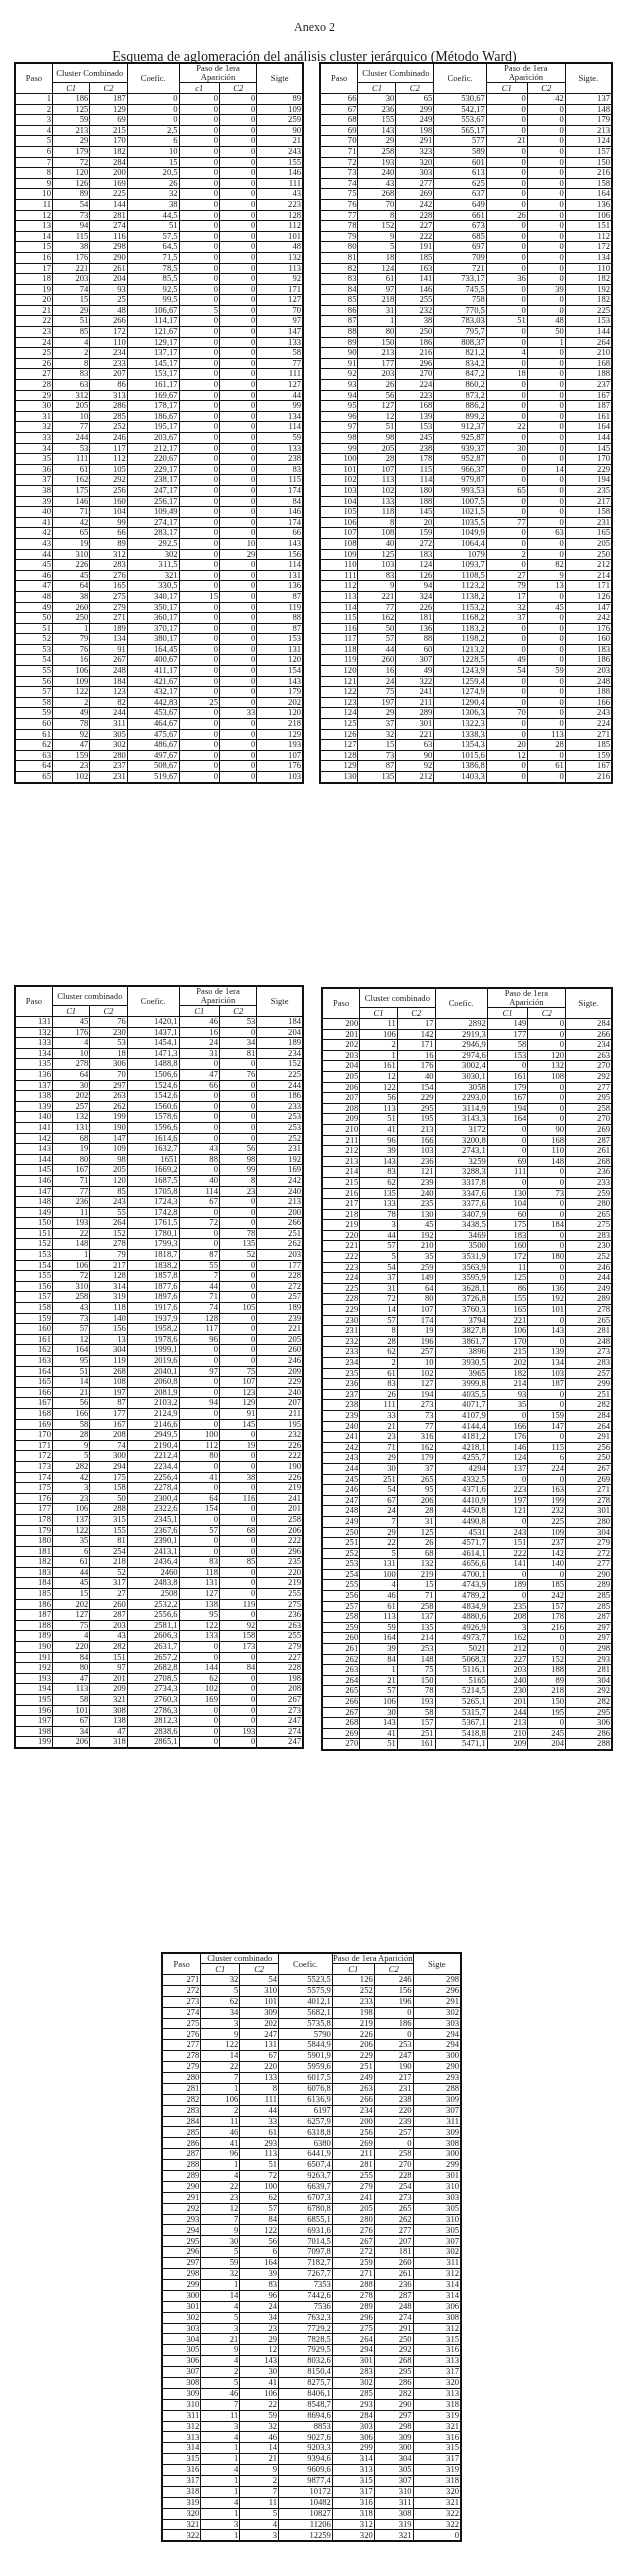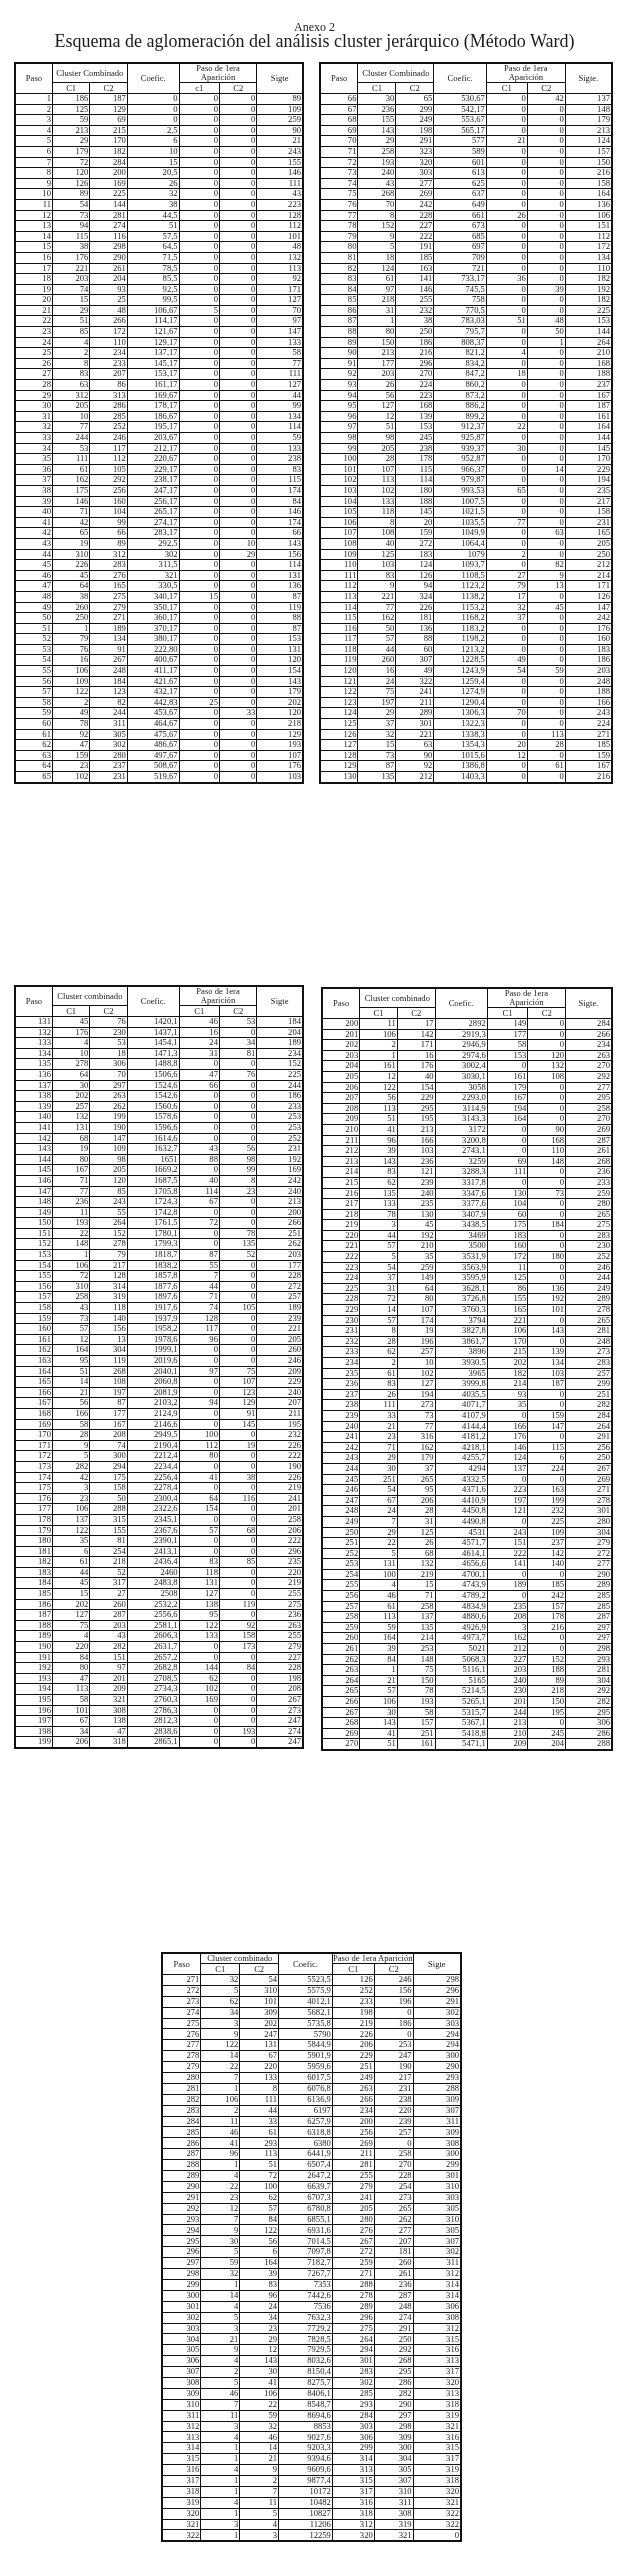--- a/index.html
+++ b/index.html
@@ -1,23 +1,23 @@
 <!DOCTYPE html>
 <html><head>
 <meta charset="utf-8">
 <style>
   html, body { margin:0; padding:0; background:#ffffff; }
   body { width:629px; height:2564px; position:relative; font-family:"Liberation Serif","DejaVu Serif",serif; color:#1a1a1a; overflow:hidden; }
   .title { position:absolute; left:0; width:629px; text-align:center; font-size:12px; line-height:14px; }
   .t1 { top:20px; }
-  .t2 { top:34px; font-size:18px; }
+  .t2 { top:50px; font-size:14px; }
   table.ag { position:absolute; border-collapse:collapse; border:2.5px solid #111; font-size:8.6px; line-height:9.6px; table-layout:fixed; }
   table.ag th { font-weight:normal; text-align:center; border:1.5px solid #111; padding:0; font-size:8.6px; line-height:9px; vertical-align:middle; }
   table.ag td { border-left:1.5px solid #111; border-right:1.5px solid #111; border-top:1.5px solid #111; border-bottom:1.5px solid #111; text-align:right; padding:0 1px 0 0; height:9.6px; white-space:nowrap; overflow:hidden; }
-  table.ag tr.sub th { height:10px; }
+  table.ag tr.sub th { height:10px;font-style:italic; }
   #tA { left:14px; top:62px; width:290px; }
   #tB { left:319px; top:62px; width:294px; }
   #tC { left:14px; top:985px; width:290px; }
   #tD { left:321px; top:987px; width:292px; }
   #tE { left:161px; top:1952px; width:301px; }
   #tE td { height:9.9px; }
 </style>
 </head>
 <body>
 
@@ -398,21 +398,21 @@
         <td>160</td>
         <td>256,17</td>
         <td class="">0</td>
         <td class="">0</td>
         <td>84</td>
       </tr>
       <tr>
         <td>40</td>
         <td>71</td>
         <td>104</td>
-        <td>265,17</td>
+        <td>109,49</td>
         <td class="">0</td>
         <td class="">0</td>
         <td>146</td>
       </tr>
       <tr>
         <td>41</td>
         <td>42</td>
         <td>99</td>
         <td>274,17</td>
         <td class="">0</td>
@@ -515,21 +515,21 @@
         <td>134</td>
         <td>380,17</td>
         <td class="">0</td>
         <td class="">0</td>
         <td>153</td>
       </tr>
       <tr>
         <td>53</td>
         <td>76</td>
         <td>91</td>
-        <td>222,80</td>
+        <td>164,45</td>
         <td class="">0</td>
         <td class="">0</td>
         <td>131</td>
       </tr>
       <tr>
         <td>54</td>
         <td>16</td>
         <td>267</td>
         <td>400,67</td>
         <td class="">0</td>
@@ -2733,21 +2733,21 @@
         <td>51</td>
         <td>6507,4</td>
         <td class="">281</td>
         <td class="">270</td>
         <td>299</td>
       </tr>
       <tr>
         <td>289</td>
         <td>4</td>
         <td>72</td>
-        <td>2647,2</td>
+        <td>9263,7</td>
         <td class="">255</td>
         <td class="">228</td>
         <td>301</td>
       </tr>
       <tr>
         <td>290</td>
         <td>22</td>
         <td>100</td>
         <td>6639,7</td>
         <td class="">279</td>

